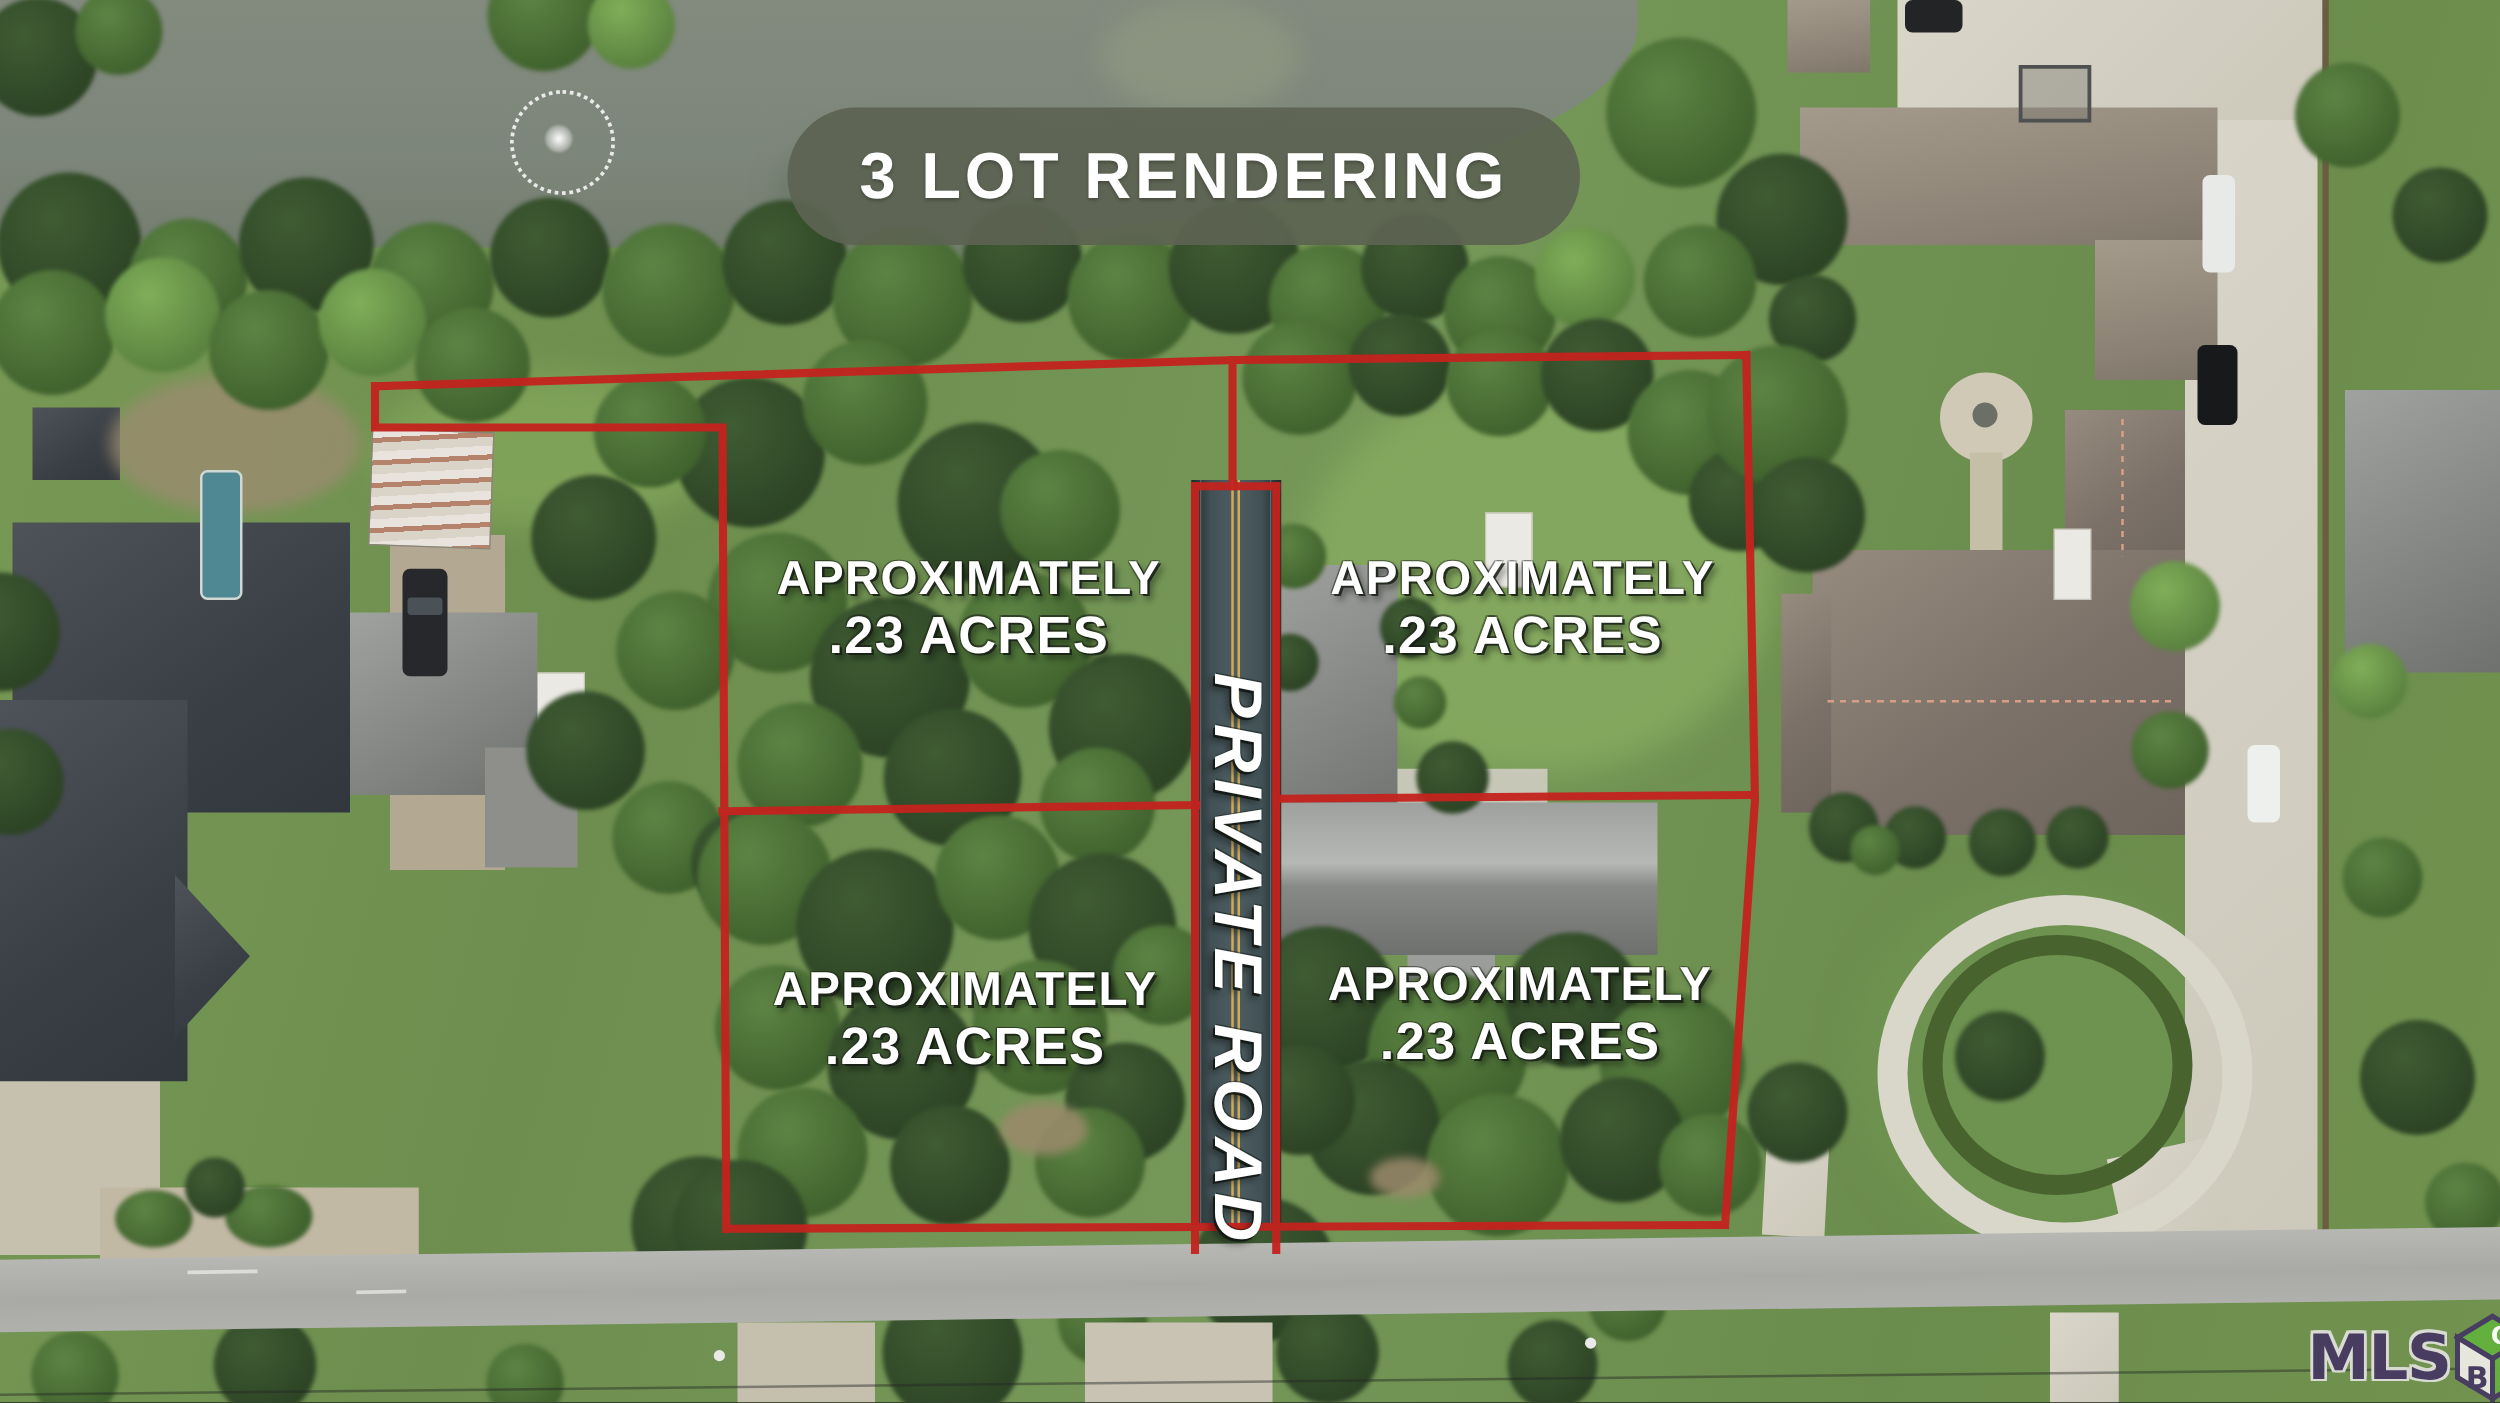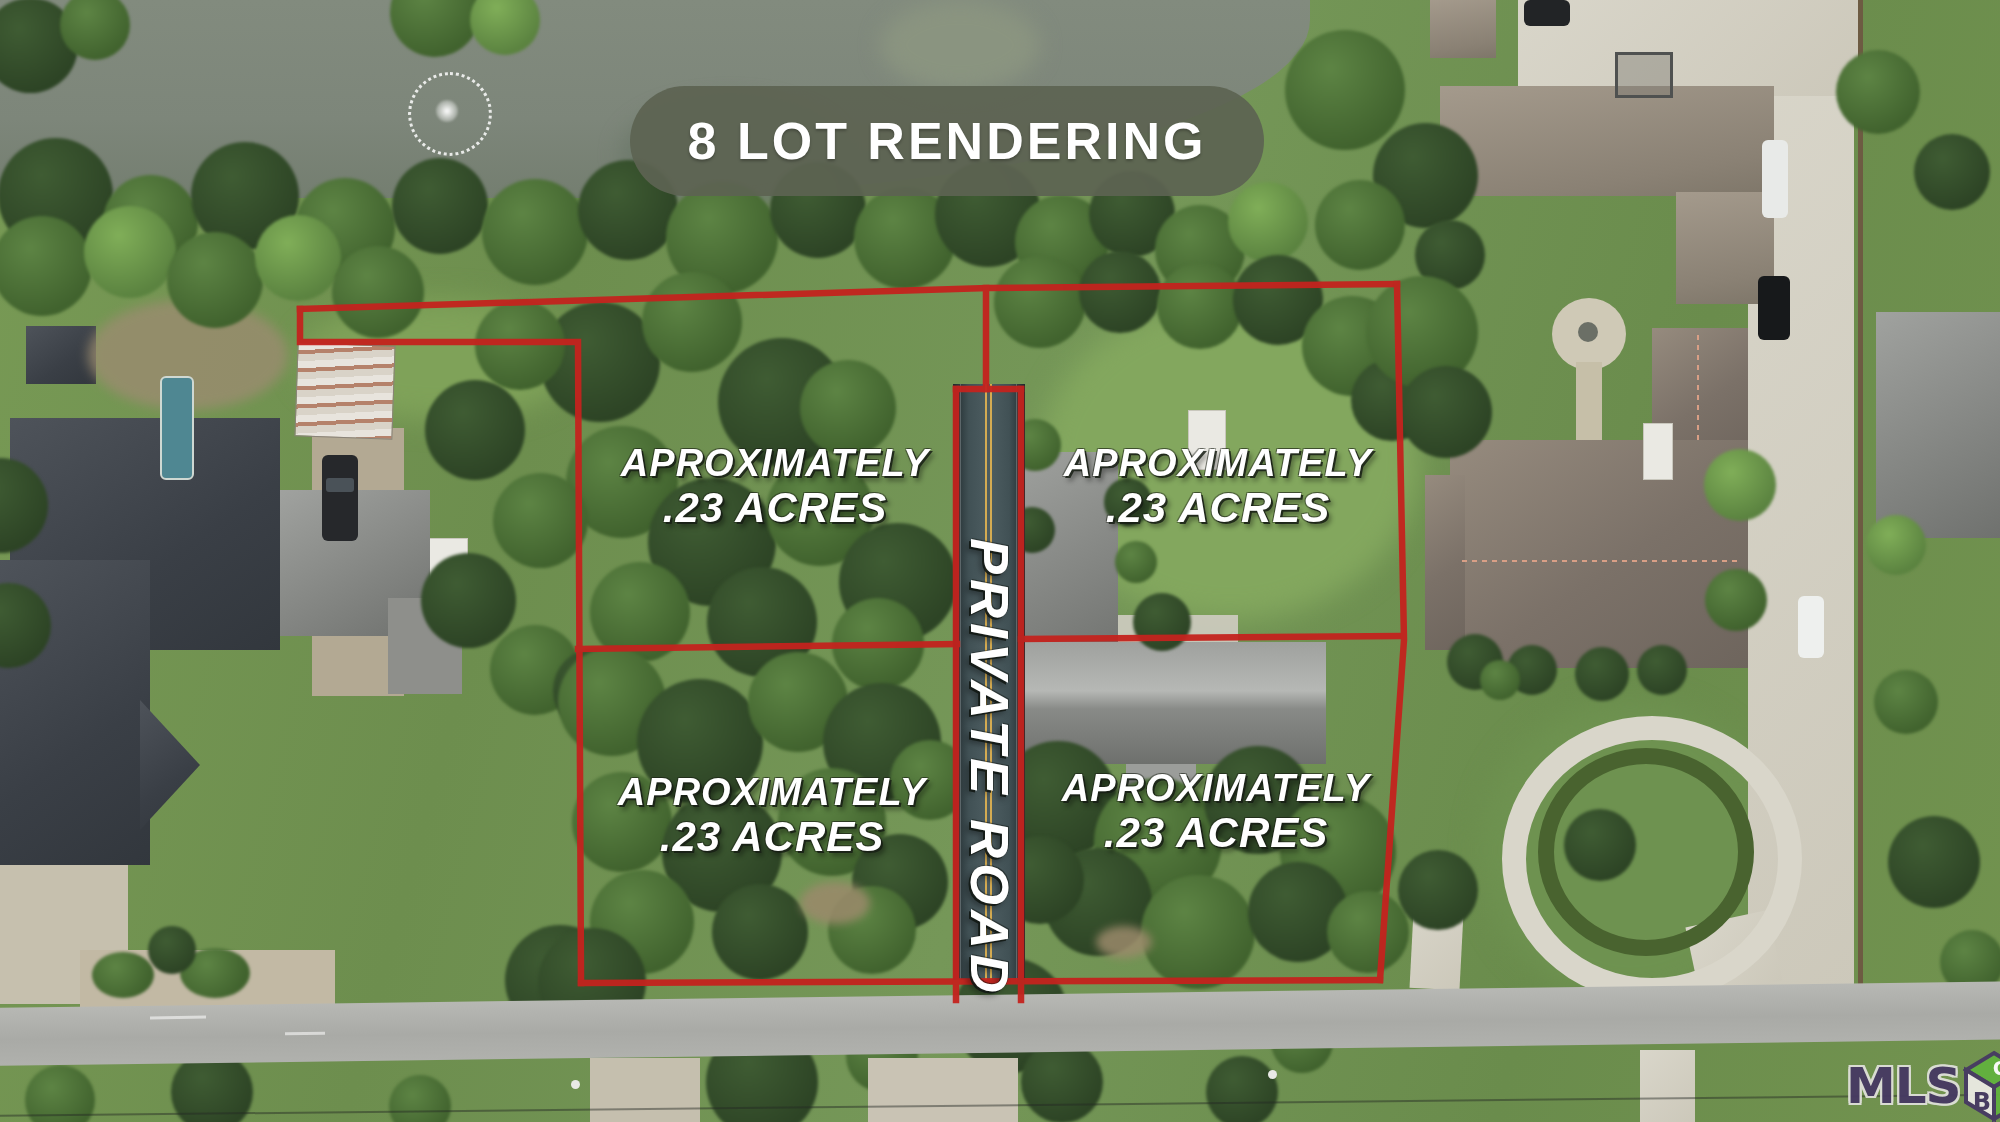--- a/index.html
+++ b/index.html
@@ -37,21 +37,21 @@
   .proad{left:953px;top:384px;width:72px;height:596px;z-index:20;
          background:linear-gradient(90deg,#1f292c 0%,#415155 22%,#4d5d61 50%,#415155 78%,#1f292c 100%);}
   .proad:before{content:"";position:absolute;left:calc(50% - 4px);top:0;width:2px;height:100%;
          background:#d4ab52;box-shadow:5px 0 0 #d4ab52;}
   .proad:after{content:"";position:absolute;left:7px;top:0;width:1px;height:100%;
          background:rgba(255,255,255,.22);box-shadow:56px 0 0 rgba(255,255,255,.22);}
   
   #bounds{position:absolute;left:0;top:0;z-index:24;}
   
   .lot-label{position:absolute;transform:translate(-50%,-50%);text-align:center;color:#fff;
-      font-weight:bold;font-style:italic;line-height:1.1;letter-spacing:1px;white-space:nowrap;z-index:40;
+      font-weight:bold;line-height:1.1;letter-spacing:1px;white-space:nowrap;z-index:40;
       text-shadow:2px 2px 0 rgba(24,30,21,.85),-1px -1px 0 rgba(24,30,21,.4),1px -1px 0 rgba(24,30,21,.4),
                   -1px 1px 0 rgba(24,30,21,.4),4px 5px 5px rgba(0,0,0,.38);}
   .lot-label .l1{font-size:38px;}
   .lot-label .l2{font-size:42px;}
   .road-label{position:absolute;left:990px;top:768px;transform:translate(-50%,-50%) rotate(90deg);
       color:#fff;font-weight:bold;font-style:italic;font-size:54px;letter-spacing:5px;white-space:nowrap;z-index:42;
       text-shadow:2px 2px 0 rgba(18,24,20,.9),-1px -1px 0 rgba(18,24,20,.5),4px 4px 6px rgba(0,0,0,.4);}
   .banner{left:630px;top:86px;width:634px;height:110px;border-radius:60px;background:rgba(92,99,82,.93);
       display:flex;align-items:center;justify-content:center;z-index:50;}
   .banner span{color:#fff;font-weight:bold;font-size:52px;letter-spacing:3px;
@@ -181,21 +181,21 @@
     <div class="l2">.23 ACRES</div>
   </div>
   <div class="lot-label" style="left:1216px;top:812px;">
     <div class="l1">APROXIMATELY</div>
     <div class="l2">.23 ACRES</div>
   </div>
 
   <div class="road-label">PRIVATE ROAD</div>
 
   <div class="abs banner">
-    <span>8 LOT RENDERING</span>
+    <span>3 LOT RENDERING</span>
   </div>
 
   <div class="abs mlsbox">
     <span class="mls-text">MLS</span>
     <div class="cube">
       <svg width="62" height="72" viewBox="0 0 62 72">
         <polygon points="31,3 59,20 31,37 3,20" fill="#62b23e" stroke="#463963" stroke-width="4"></polygon>
         <polygon points="3,20 31,37 31,69 3,52" fill="#ecebe4" stroke="#463963" stroke-width="4"></polygon>
         <polygon points="31,37 59,20 59,52 31,69" fill="#62b23e" stroke="#463963" stroke-width="4"></polygon>
       </svg>

